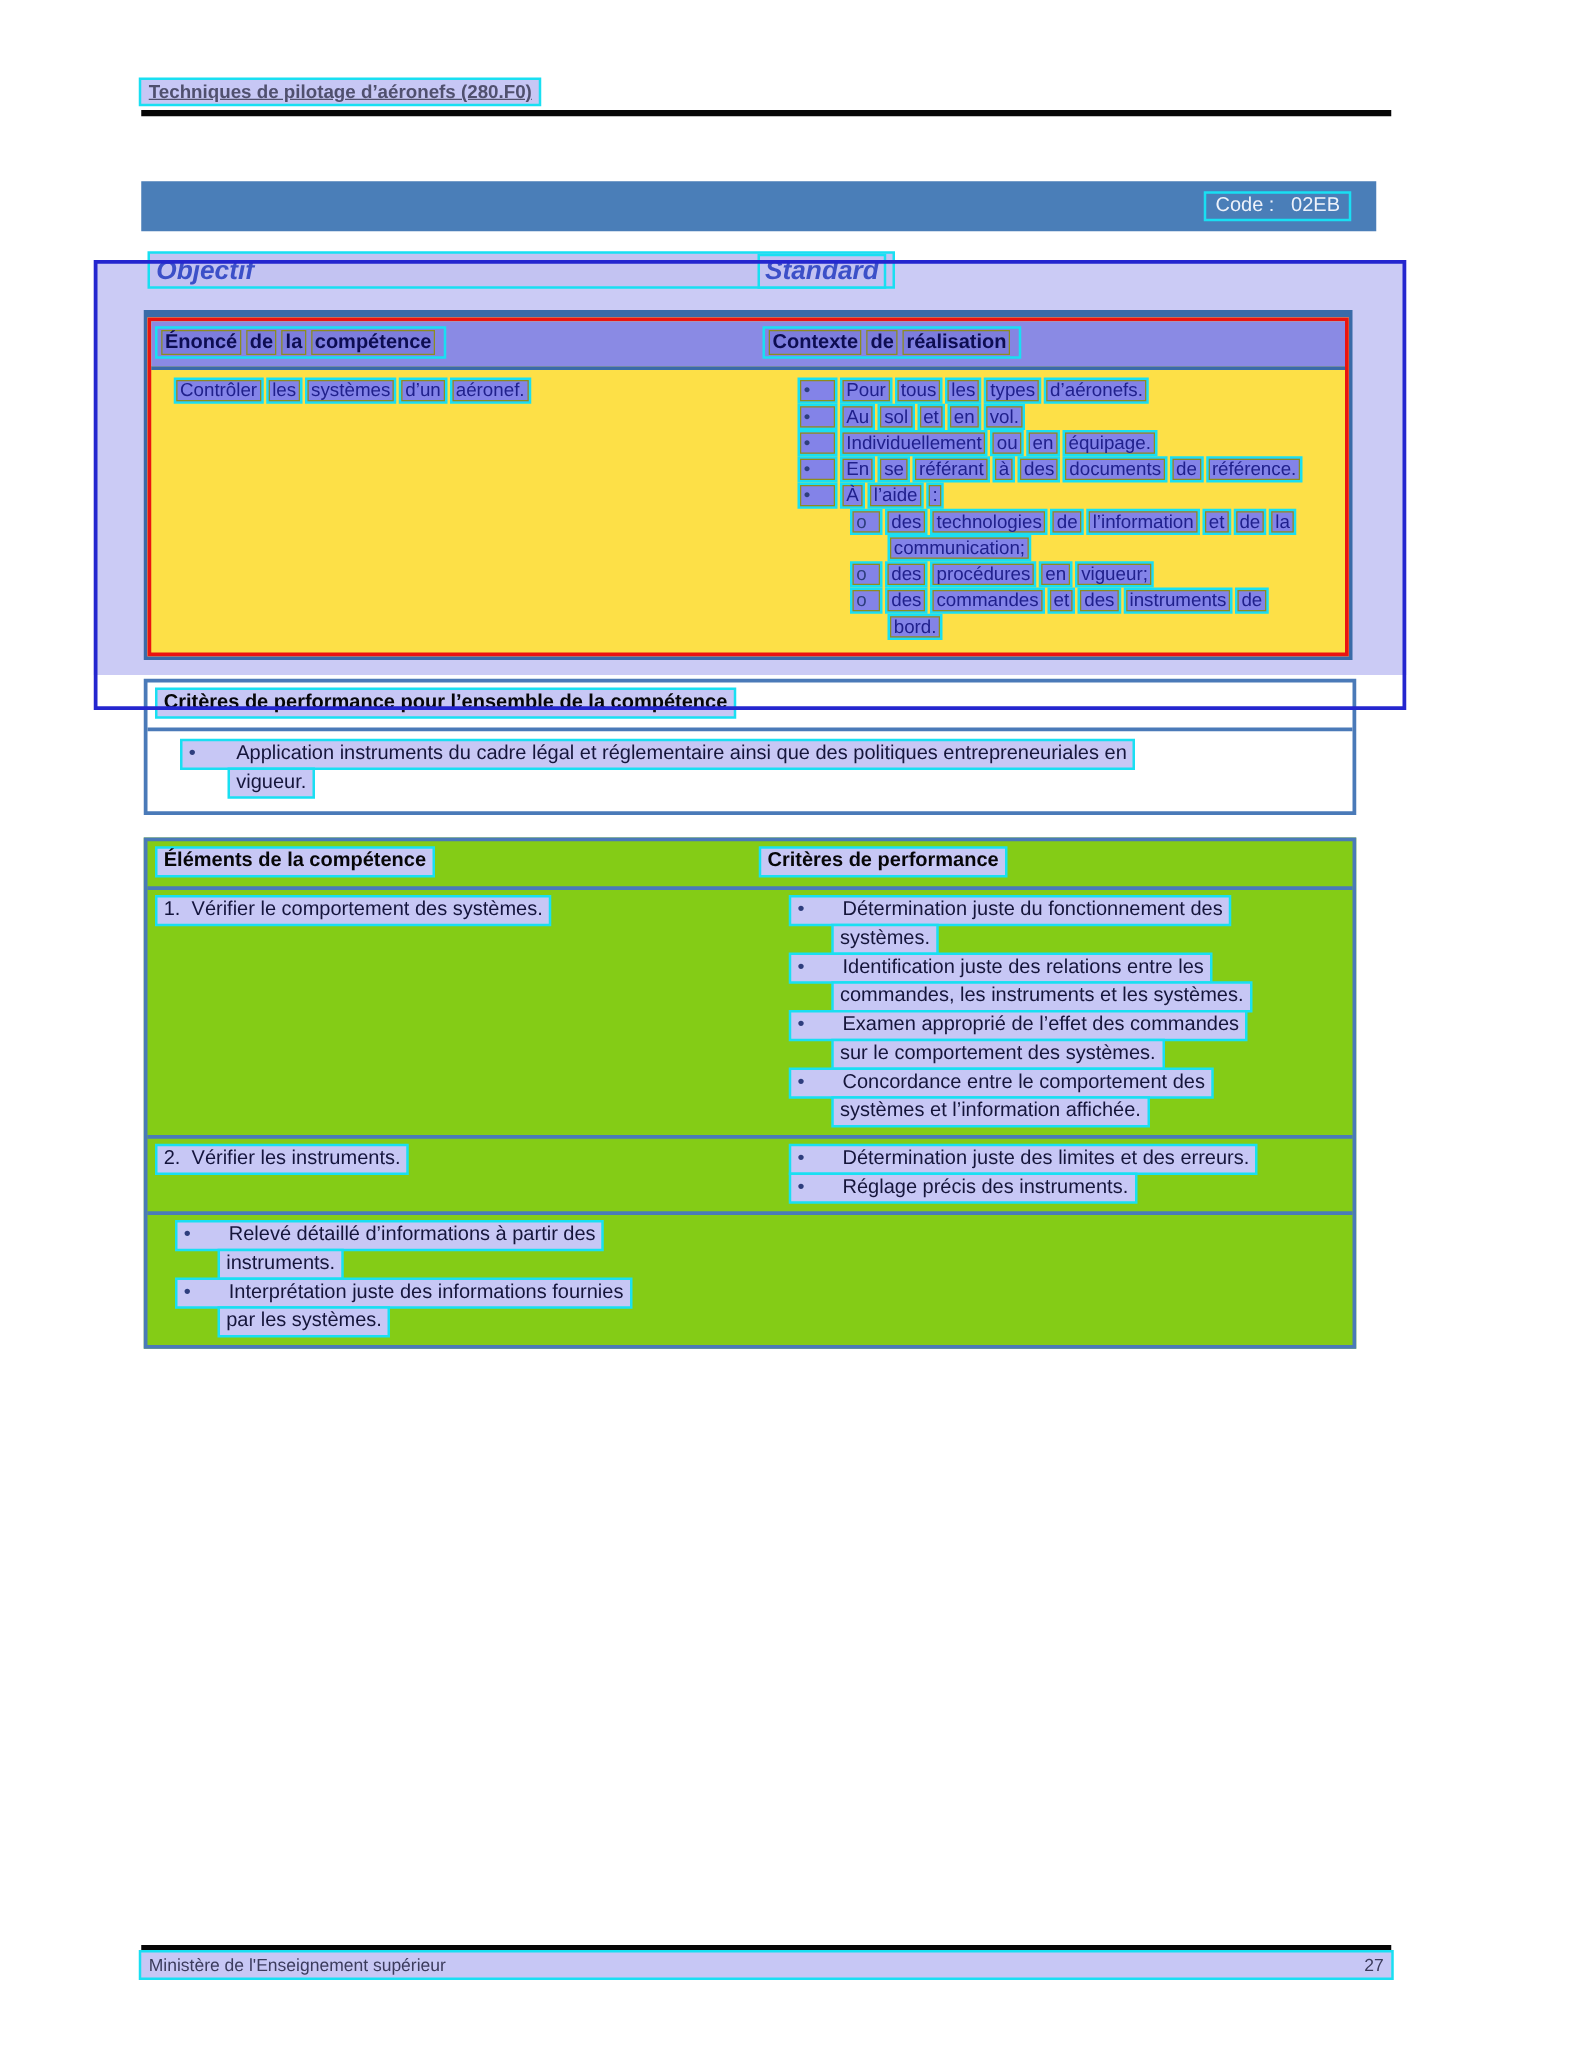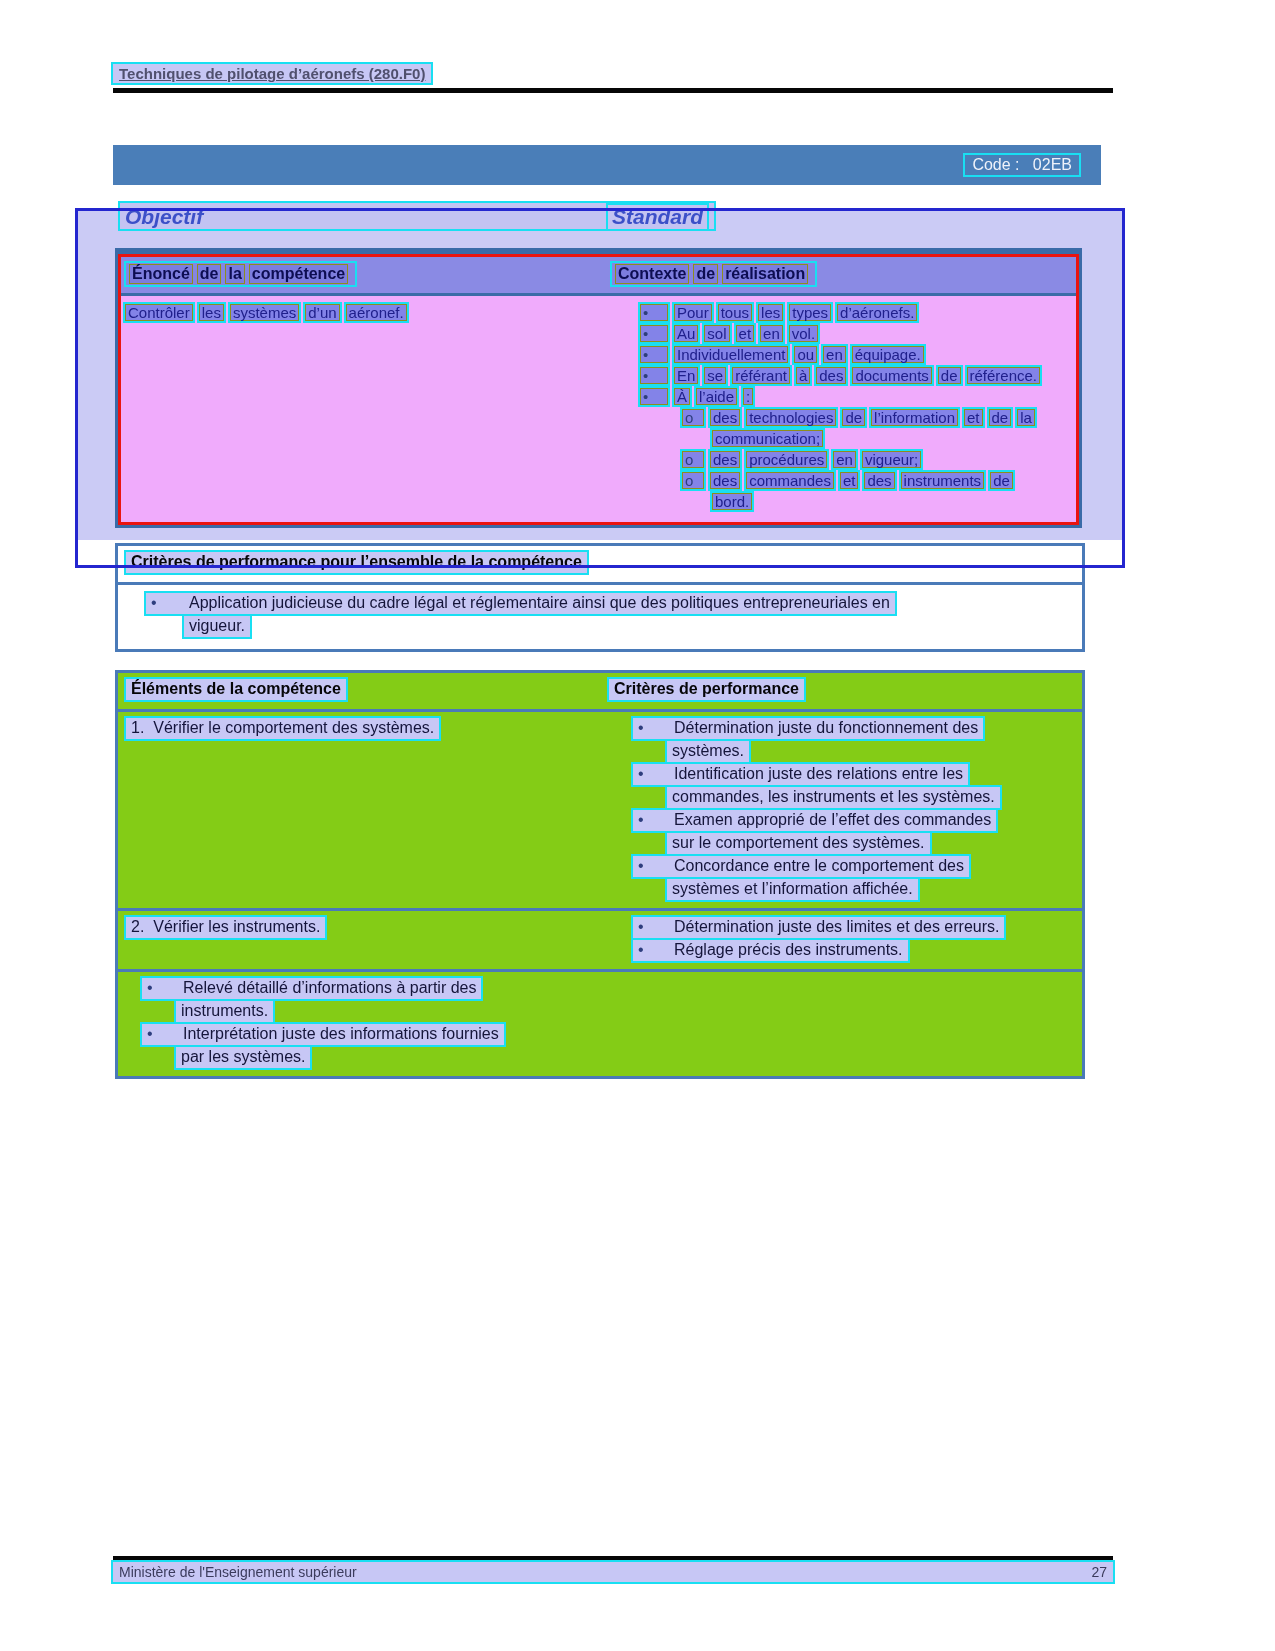--- a/index.html
+++ b/index.html
@@ -34,29 +34,29 @@
 
   
   .objstd{position:absolute;left:120px;top:203px;width:594px;height:26px;background:#c3c3f2;box-shadow:0 0 0 2px var(--cyan);z-index:4}
   .objstd .head-it{font-size:21px;font-weight:bold;font-style:italic;color:#3c50c8}
   .obj{position:absolute;left:5px;top:2px}
   .std{position:absolute;left:488px;top:2px;background:#c3c3f2;box-shadow:0 0 0 2px var(--cyan);padding:0 4px}
 
   
   .t1{position:absolute;left:115px;top:248px;width:967px;z-index:3;
       border-top:6px solid #3a6ba8;border-left:3px solid #3a6ba8;border-right:3px solid #3a6ba8;border-bottom:3px solid #3a6ba8}
-  .t1in{border:3px solid var(--red);background:#f0abfc}
+  .t1in{border:3px solid var(--red);background:#fde047}
   .t1head{position:relative;height:36px;background:#8a8ae4;padding-top:7px;font-size:16px;font-weight:bold;color:#0d0d52}
   .t1h-left{position:absolute;left:5px;top:6px}
   .t1h-right{position:absolute;left:491px;top:6px}
   .phl{display:inline-block;background:#8585e2;box-shadow:0 0 0 2px var(--cyan);padding:1px 3px}
   .wh{display:inline-block;border:1px solid var(--olive);background:#7d7dde;padding:0 2px;margin-right:4px}
   .t1sep{height:3px;background:#3a6ba8}
   .t1body{position:relative;padding:8px 0 8px 0;font-size:15px;color:#20208c}
-  .t1left{position:absolute;left:4px;top:8px;white-space:nowrap}
+  .t1left{position:absolute;left:20px;top:8px;white-space:nowrap}
   .t1right{margin-left:491px}
   .t1line{height:21px;white-space:nowrap}
   .w{display:inline-block;background:#8383e8;border:1px solid var(--olive);box-shadow:0 0 0 2px var(--cyan);
      margin-right:6px;padding:0 2px;line-height:15px;font-size:15px}
   .bmark{width:28px;color:#2e3e7e}
   .bmark.sm{width:22px}
   .t1line.main{padding-left:28px}
   .t1line.sub{padding-left:70px}
   .t1line.subcont{padding-left:100px}
 
@@ -141,21 +141,21 @@
   </div>
 
   <div class="bigbox-border"></div>
 
   <div class="criteria">
     <div class="chead">
       <span class="lhl">Critères de performance pour l’ensemble de la compétence</span>
     </div>
     <div class="csep"></div>
     <div class="cbody">
-        <div class="lrow"><span class="lhl"><span class="bul">•</span><span class="lt">Application judicieuse du cadre légal et réglementaire ainsi que des politiques entrepreneuriales en</span></span></div>
+        <div class="lrow"><span class="lhl"><span class="bul">•</span><span class="lt">Application instruments du cadre légal et réglementaire ainsi que des politiques entrepreneuriales en</span></span></div>
         <div class="lrow cont"><span class="lhl"><span class="lt">vigueur.</span></span></div>
       </div>
   </div>
 
   <div class="elements">
     <div class="ehead">
       <span class="lhl eh-left">Éléments de la compétence</span>
       <span class="lhl eh-right">Critères de performance</span>
     </div>
     <div class="esep"></div>

